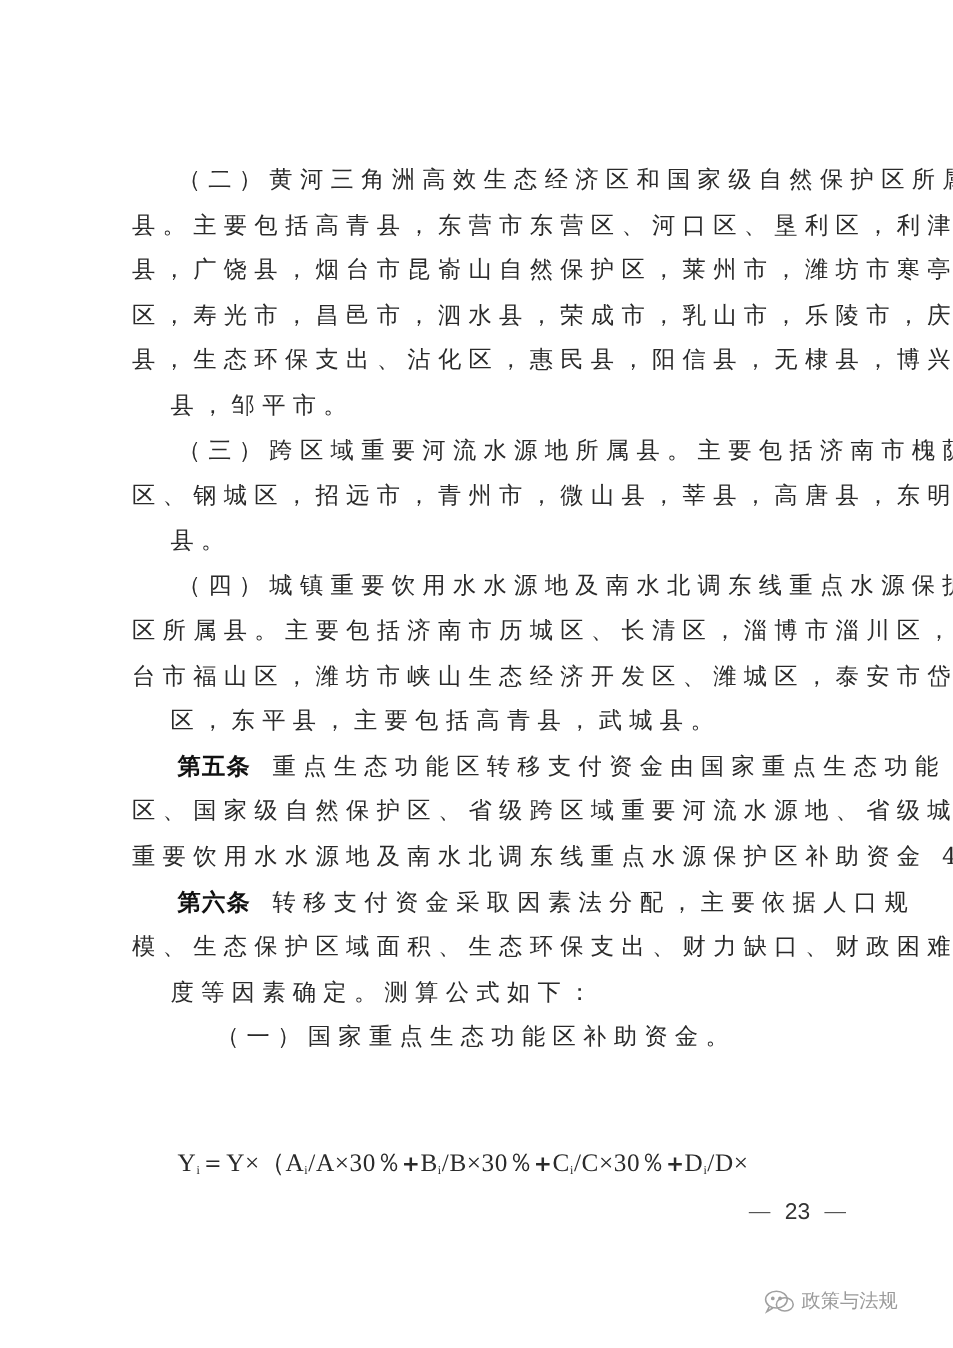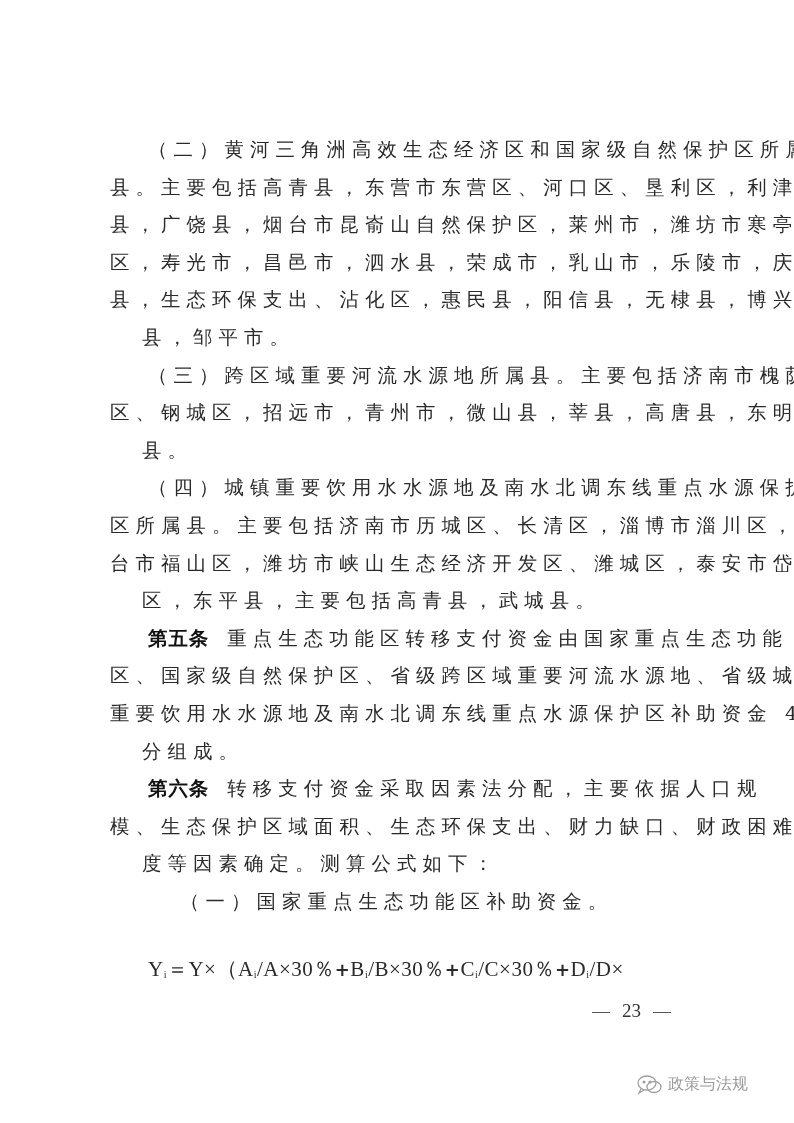--- a/index.html
+++ b/index.html
@@ -66,23 +66,23 @@
       font-size: 10px;
       vertical-align: -2px;
     }
     .formula .plus {
       font-family: "DejaVu Sans", "Liberation Sans", sans-serif;
       font-weight: bold;
       font-size: 18px;
     }
     .page-number {
       position: absolute;
-      left: 580px;
+      left: 612px;
       top: 1000px;
-      font-family: Liberation Serif, serif;
+      font-family: Liberation Sans, sans-serif;
       font-size: 19px;
       color: #333;
       white-space: nowrap;
     }
     .page-number .dash {
       display: inline-block;
       width: 18px;
       height: 1px;
       background: #555;
       vertical-align: middle;
@@ -128,21 +128,20 @@
     <span class="line indent">（四）城镇重要饮用水水源地及南水北调东线重点水源保护</span>
     <span class="line">区所属县。主要包括济南市历城区、长清区，淄博市淄川区，烟</span>
     <span class="line">台市福山区，潍坊市峡山生态经济开发区、潍城区，泰安市岱岳</span>
     <span class="line last">区，东平县，主要包括高青县，武城县。</span>
   </div>
 
   <div class="para">
     <span class="line indent"><span class="bold">第五条</span><span>重点生态功能区转移支付资金由国家重点生态功能</span></span>
     <span class="line">区、国家级自然保护区、省级跨区域重要河流水源地、省级城镇</span>
     <span class="line">重要饮用水水源地及南水北调东线重点水源保护区补助资金 4 部</span>
-    <span class="line last">分组成。</span>
   </div>
 
   <div class="para">
     <span class="line indent"><span class="bold">第六条</span><span>转移支付资金采取因素法分配，主要依据人口规</span></span>
     <span class="line">模、生态保护区域面积、生态环保支出、财力缺口、财政困难程</span>
     <span class="line last">度等因素确定。测算公式如下：</span>
   </div>
 
   <div class="para">
     <span class="line indent last">（一）国家重点生态功能区补助资金。</span>

